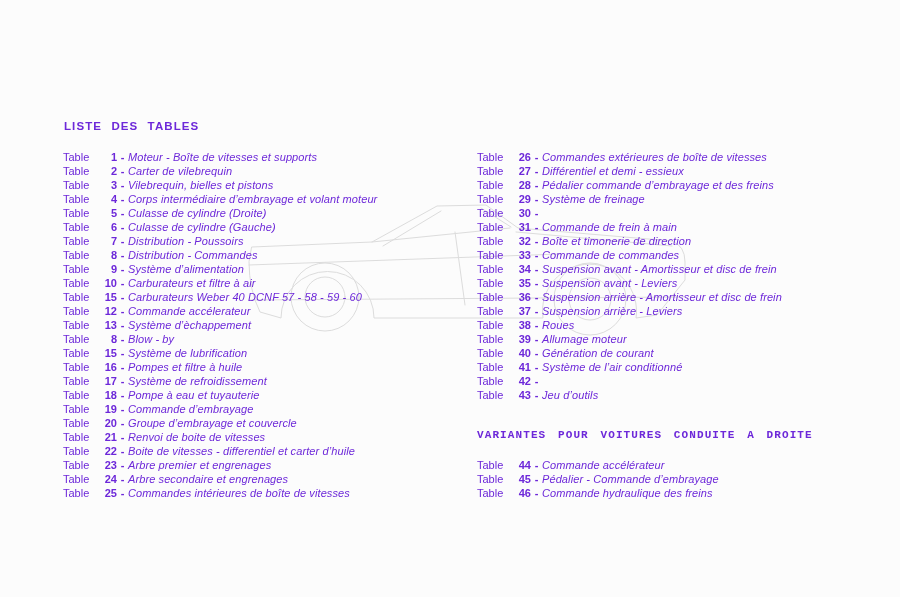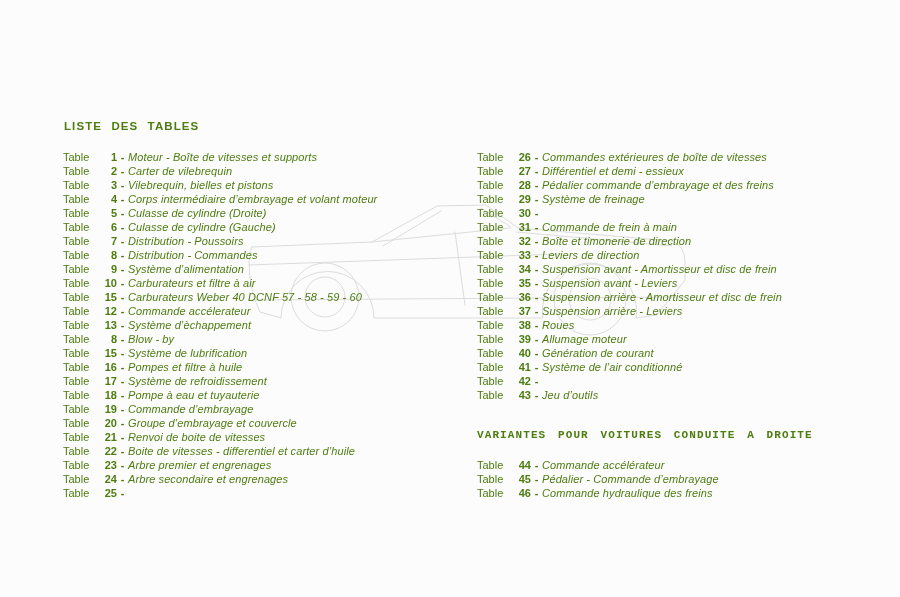--- a/index.html
+++ b/index.html
@@ -6,21 +6,21 @@
   body{
     width:900px;height:597px;
     background:#f4f4f4;
     font-family:"Liberation Sans", sans-serif;
   }
   .page{
     position:relative;
     width:900px;height:597px;
     background:#fcfcfc;
     overflow:hidden;
-    color:#4d7c0f;
+    color:#6d28d9;
   }
   .watermark{
     position:absolute;left:0;top:0;width:900px;height:597px;
     pointer-events:none;
   }
   .page-title{
     position:absolute;left:64px;top:120px;
     font-size:11.5px;font-weight:bold;
     letter-spacing:1.1px;word-spacing:5px;
     white-space:nowrap;
@@ -212,20 +212,21 @@
       <div class="row">
         <span class="lbl">Table</span>
         <span class="num">24</span>
         <span class="dash">-</span>
         <span class="desc">Arbre secondaire et engrenages</span>
       </div>
       <div class="row">
         <span class="lbl">Table</span>
         <span class="num">25</span>
         <span class="dash">-</span>
+        <span class="desc">Commandes intérieures de boîte de vitesses</span>
       </div>
     </div>
 
   <div class="col col-right">
     <div>
         <div class="row">
           <span class="lbl">Table</span>
           <span class="num">26</span>
           <span class="dash">-</span>
           <span class="desc">Commandes extérieures de boîte de vitesses</span>
@@ -262,21 +263,21 @@
         <div class="row">
           <span class="lbl">Table</span>
           <span class="num">32</span>
           <span class="dash">-</span>
           <span class="desc">Boîte et timonerie de direction</span>
         </div>
         <div class="row">
           <span class="lbl">Table</span>
           <span class="num">33</span>
           <span class="dash">-</span>
-          <span class="desc">Leviers de direction</span>
+          <span class="desc">Commande de commandes</span>
         </div>
         <div class="row">
           <span class="lbl">Table</span>
           <span class="num">34</span>
           <span class="dash">-</span>
           <span class="desc">Suspension avant - Amortisseur et disc de frein</span>
         </div>
         <div class="row">
           <span class="lbl">Table</span>
           <span class="num">35</span>

